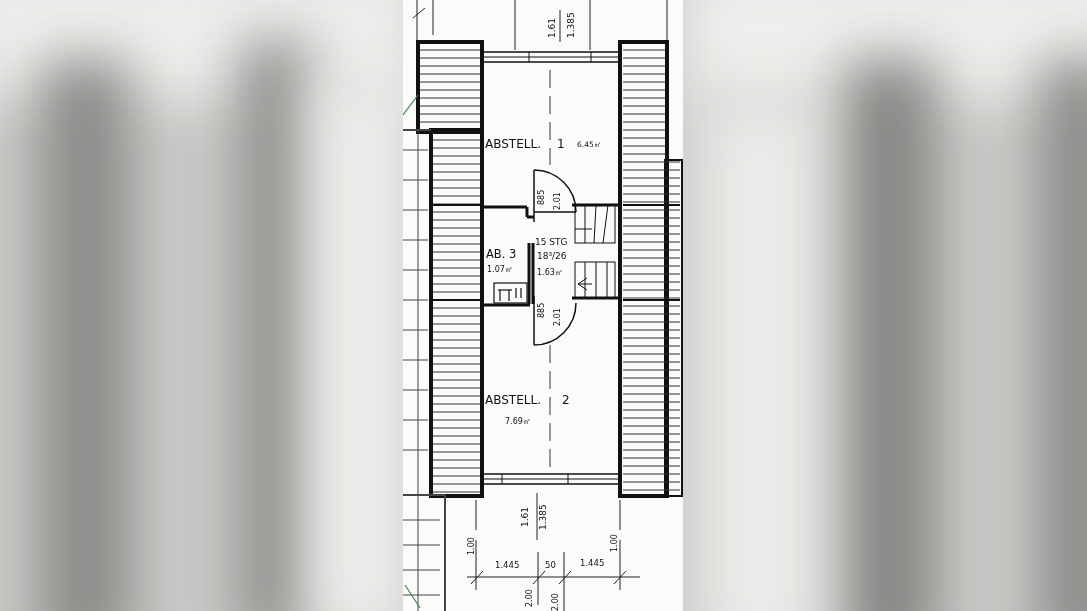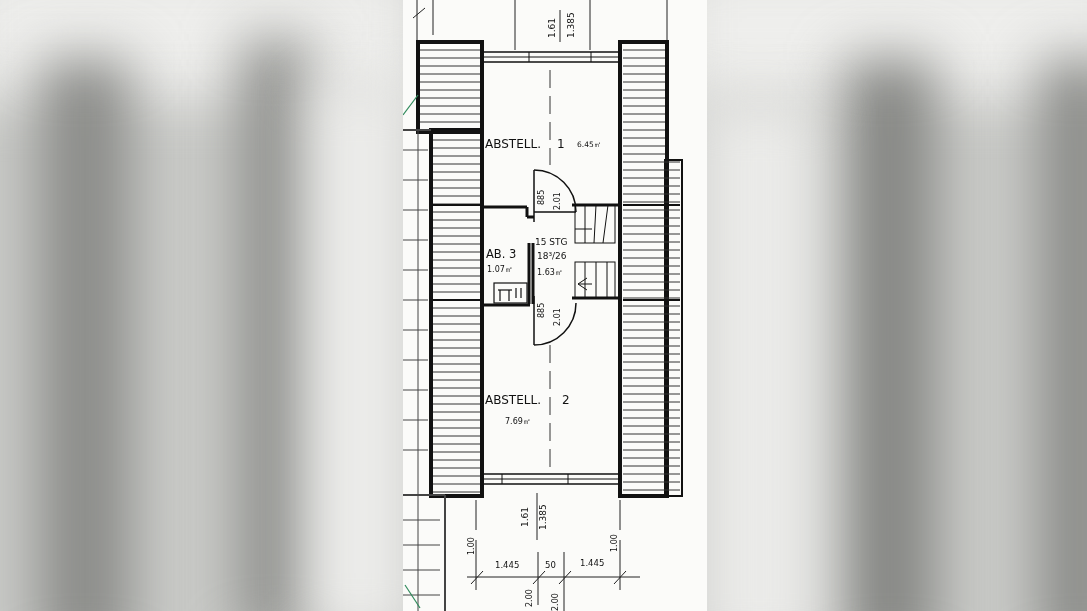--- a/index.html
+++ b/index.html
@@ -1,19 +1,19 @@
 <!DOCTYPE html>
 <html><head>
 <meta charset="utf-8">
 <style>
   html,body{margin:0;padding:0;}
   body{width:1087px;height:611px;overflow:hidden;position:relative;background:#c9cac7;font-family:"DejaVu Sans Condensed","DejaVu Sans",sans-serif;}
   .blur-bg{position:absolute;inset:0;overflow:hidden;}
   .blur-bg .shade{position:absolute;filter:blur(28px);}
-  .viewer{position:absolute;left:403px;top:0;width:304px;height:611px;background:#fbfbf9;overflow:hidden;}
+  .viewer{position:absolute;left:403px;top:0;width:280px;height:611px;background:#fbfbf9;overflow:hidden;}
   svg text{font-family:"DejaVu Sans",sans-serif;fill:#111;}
 </style>
 </head>
 <body>
 
 <div class="blur-bg">
   <div class="shade" style="left:-40px;top:-40px;width:460px;height:140px;background:#eeeeec;"></div>
   <div class="shade" style="left:40px;top:60px;width:90px;height:600px;background:#8a8b88;"></div>
   <div class="shade" style="left:240px;top:40px;width:70px;height:600px;background:#8d8e8b;"></div>
   <div class="shade" style="left:310px;top:80px;width:100px;height:560px;background:#ededeb;"></div>

